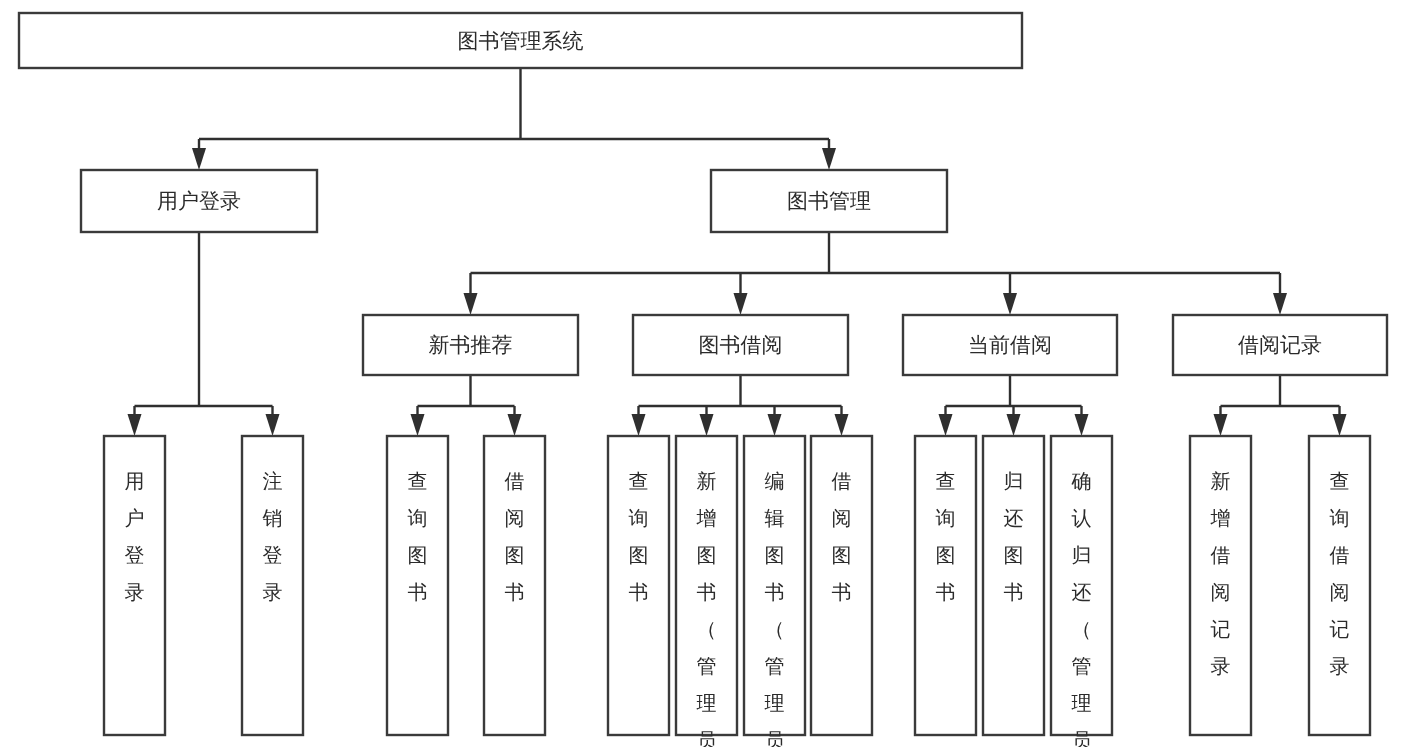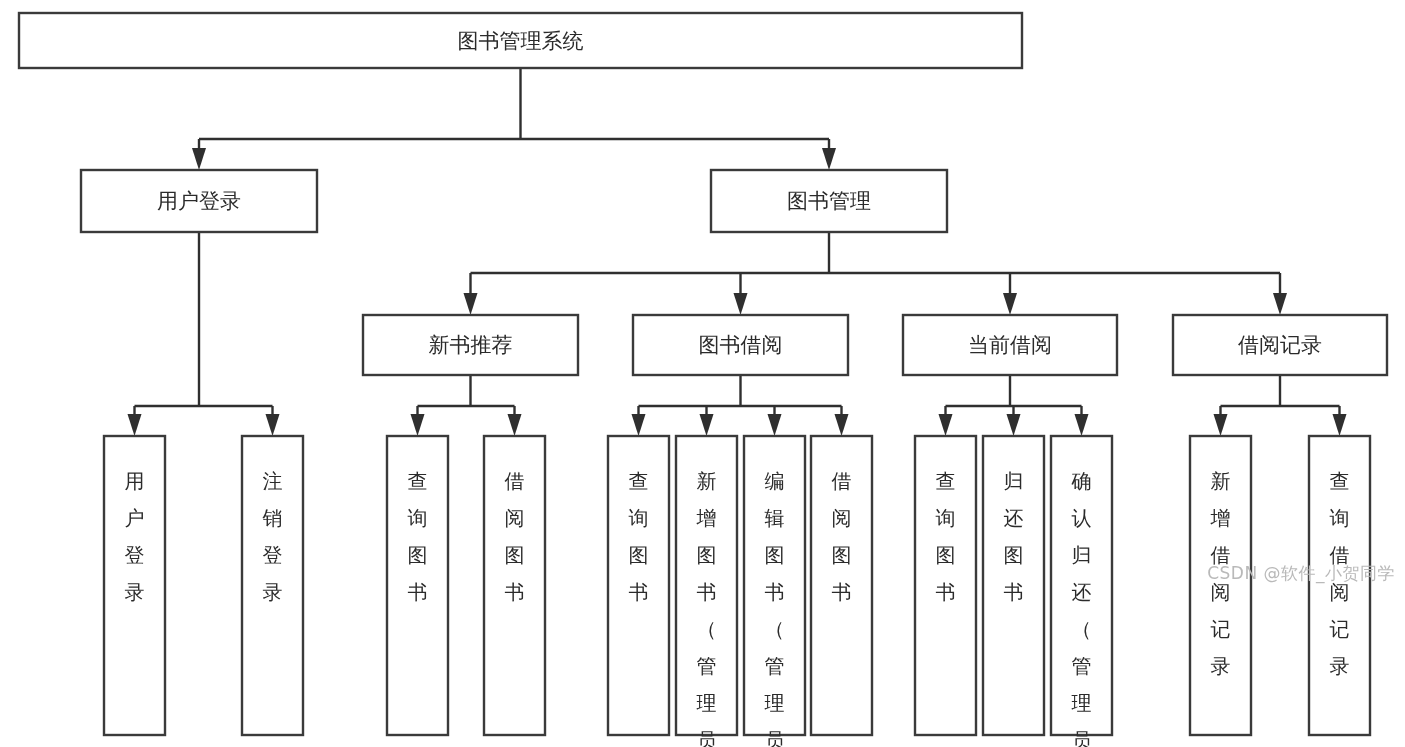--- a/index.html
+++ b/index.html
@@ -258,14 +258,13 @@
           <rect x="1309" y="436" width="61" height="299" class="node-box"></rect>
           <text x="1339.5" y="488" class="leaf-label">查</text>
           <text x="1339.5" y="525" class="leaf-label">询</text>
           <text x="1339.5" y="562" class="leaf-label">借</text>
           <text x="1339.5" y="599" class="leaf-label">阅</text>
           <text x="1339.5" y="636" class="leaf-label">记</text>
           <text x="1339.5" y="673" class="leaf-label">录</text>
         </g>
       </g>
     </svg>
-  <div class="watermark">CSDN @软件_小贺同学</div>
 </div>
 
 </body></html>

